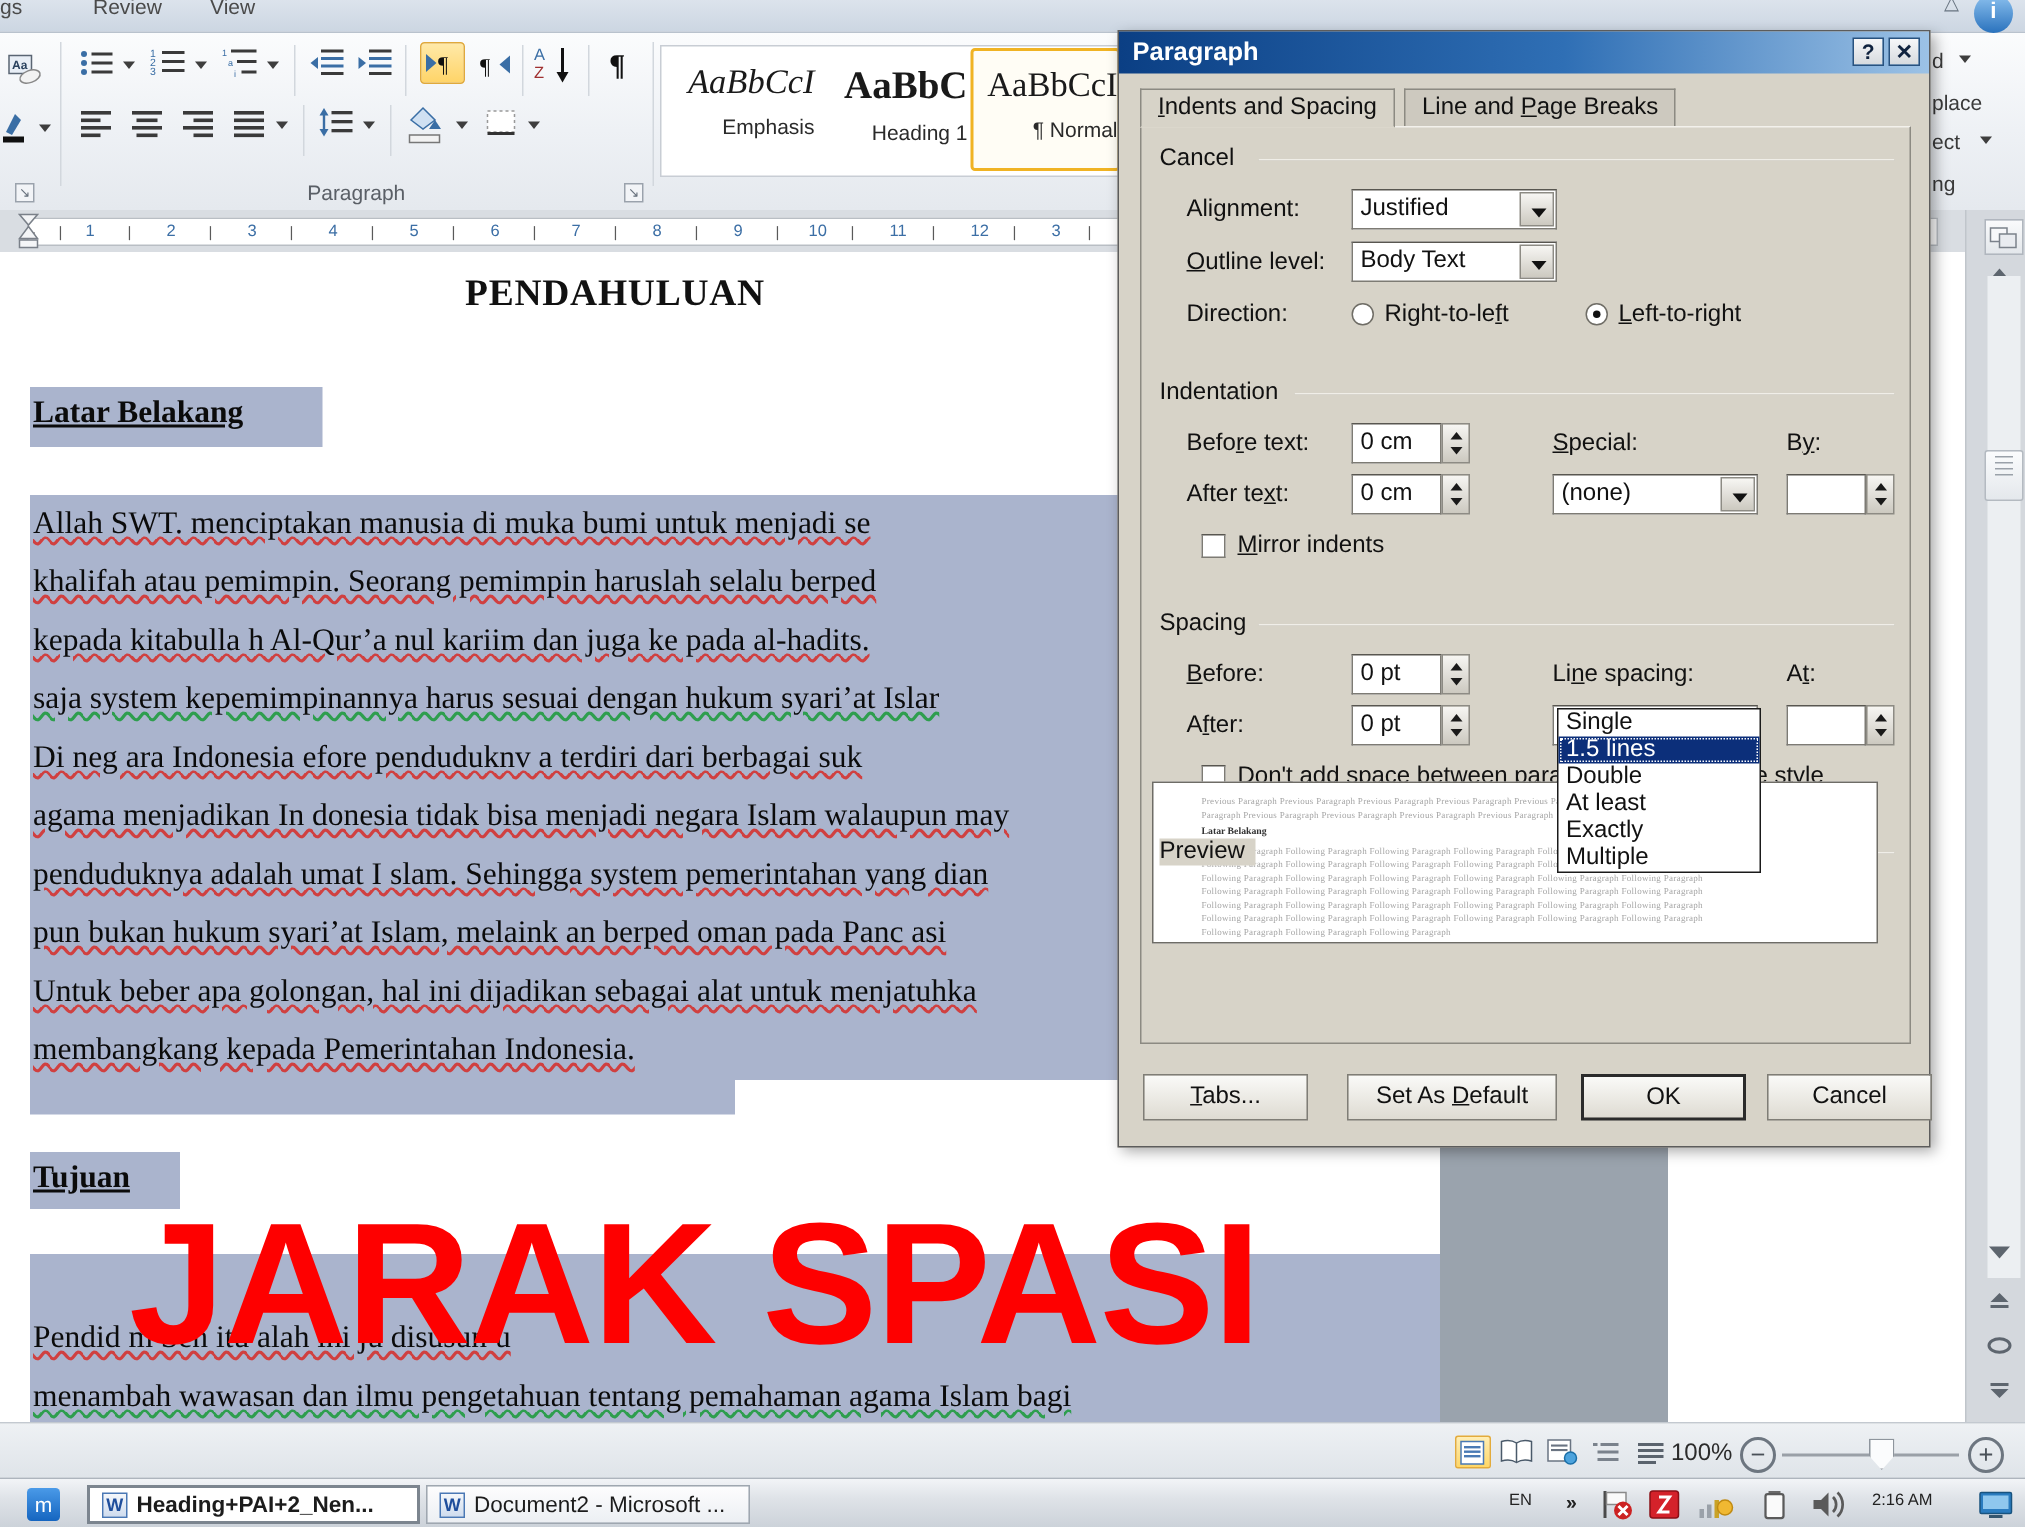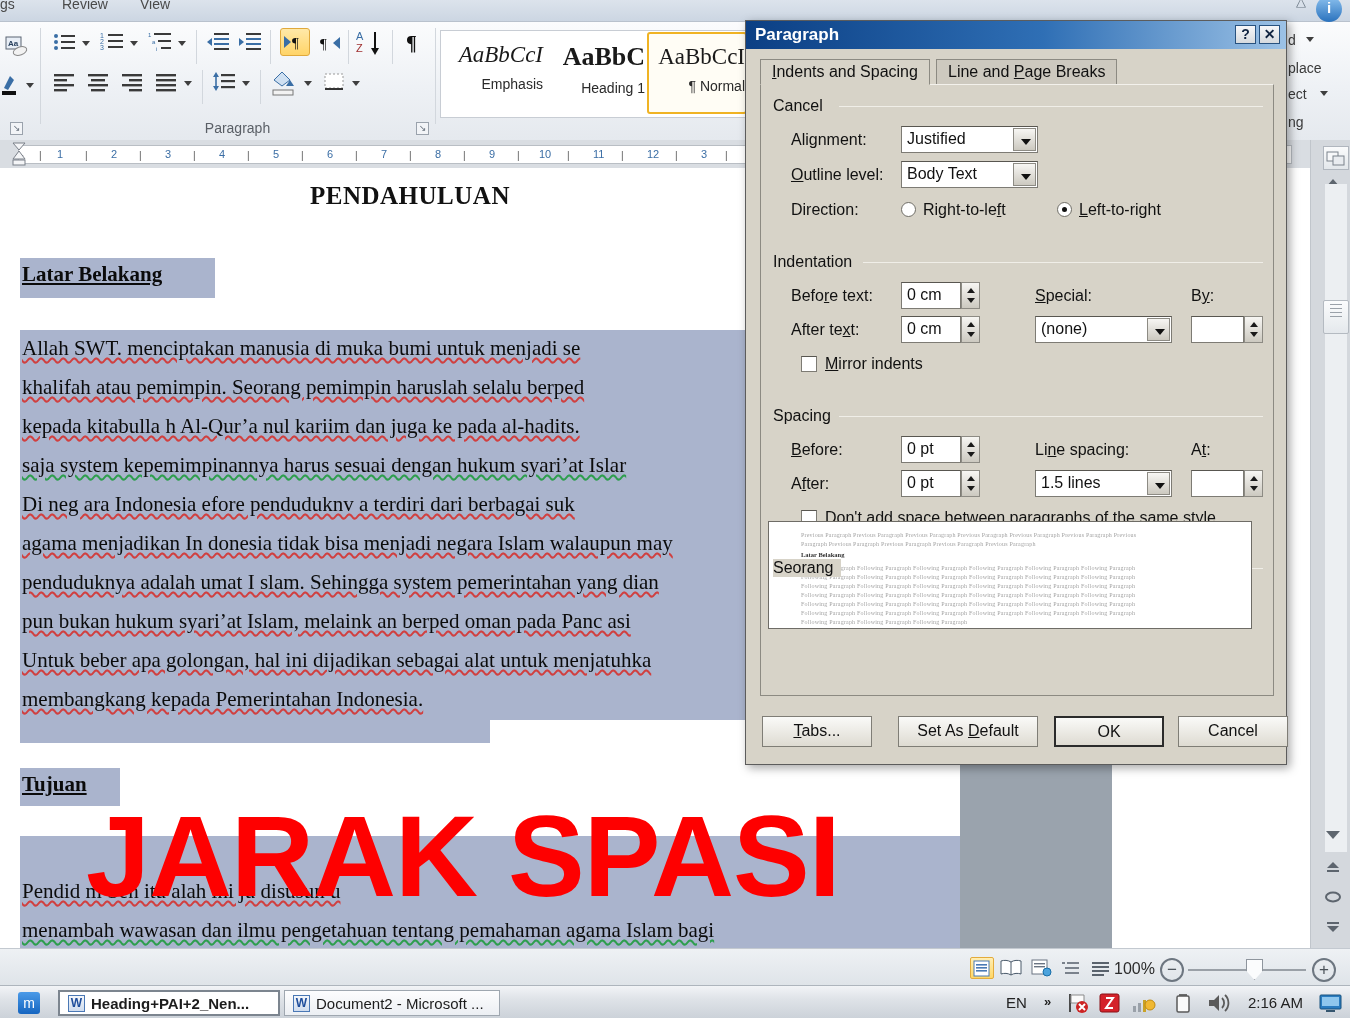--- a/index.html
+++ b/index.html
@@ -208,21 +208,21 @@
     display: flex; align-items: center; padding: 0 8px;
     font-size: 15px; color: #1c1c1c; white-space: nowrap;
   }
   .tb-item.active { border: 2px solid #7c858f; font-weight: bold; background: #ffffff; }
   .wicon {
     width: 17px; height: 17px; margin-right: 6px; flex: 0 0 auto;
     background: linear-gradient(#f4f7fb, #cfdcee);
     border: 1px solid #4a78b5; color: #1f4e9c;
     font-size: 12px; font-weight: bold; text-align: center; line-height: 15px;
   }
-  .tray-txt { position: absolute; font-size: 15px; color: #222; top: 8px; }
+  .tray-txt { position: absolute; font-size: 11px; color: #222; top: 8px; }
   .tray-ic { position: absolute; top: 6px; }
 
   
   .dlg {
     position: absolute; left: 745px; top: 20px; width: 542px; height: 745px;
     background: #d7d3c8; border: 1px solid #5c5c5c;
     box-shadow: 3px 3px 9px rgba(0,0,0,.35); z-index: 60;
   }
   .dlg-title {
     position: absolute; left: 0; top: 0; width: 100%; height: 28px;
@@ -858,21 +858,21 @@
         <span class="arrow"></span>
       </div>
 
       <span class="dlbl" style="left:430px;top:356px">A<u class="a">t</u>:</span>
       <div class="dfield" style="left:430px;top:385px;width:53px"></div>
       <div class="spinner" style="left:483px;top:385px"></div>
 
       <div class="dcheck" style="left:40px;top:425px"></div>
       <span class="dlbl" style="left:64px;top:424px">Don't add spa<u class="a">c</u>e between paragraphs of the same style</span>
 
-      <span class="grp-title" style="left:12px;top:474px">Seorang</span>
+      <span class="grp-title" style="left:12px;top:474px">Preview</span>
       <div class="grp-rule" style="left:78px;top:483px;width:424px"></div>
     </div>
 
     <div class="preview-box">
       <span class="pv-line" style="left:32px;top:10px">Previous Paragraph Previous Paragraph Previous Paragraph Previous Paragraph Previous Paragraph Previous Paragraph Previous</span>
       <span class="pv-line" style="left:32px;top:19px">Paragraph Previous Paragraph Previous Paragraph Previous Paragraph Previous Paragraph</span>
       <span class="pv-head" style="left:32px;top:29px">Latar     Belakang</span>
       <span class="pv-line" style="left:32px;top:43px">Following Paragraph Following Paragraph Following Paragraph Following Paragraph Following Paragraph Following Paragraph</span>
       <span class="pv-line" style="left:32px;top:52px">Following Paragraph Following Paragraph Following Paragraph Following Paragraph Following Paragraph Following Paragraph</span>
       <span class="pv-line" style="left:32px;top:61px">Following Paragraph Following Paragraph Following Paragraph Following Paragraph Following Paragraph Following Paragraph</span>
@@ -881,14 +881,22 @@
       <span class="pv-line" style="left:32px;top:88px">Following Paragraph Following Paragraph Following Paragraph Following Paragraph Following Paragraph Following Paragraph</span>
       <span class="pv-line" style="left:32px;top:97px">Following Paragraph Following Paragraph Following Paragraph</span>
     </div>
 
     <div class="dbtn" style="left:16px;top:695px;width:110px"><u class="a">T</u>abs...</div>
     <div class="dbtn" style="left:152px;top:695px;width:140px">Set As <u class="a">D</u>efault</div>
     <div class="dbtn def" style="left:308px;top:695px;width:110px">OK</div>
     <div class="dbtn" style="left:432px;top:695px;width:110px">Cancel</div>
   </div>
 
+  <div class="droplist">
+    <div class="dopt">Single</div>
+    <div class="dopt sel">1.5 lines</div>
+    <div class="dopt">Double</div>
+    <div class="dopt">At least</div>
+    <div class="dopt">Exactly</div>
+    <div class="dopt">Multiple</div>
+  </div>
 
 </div>
 
 </body></html>

